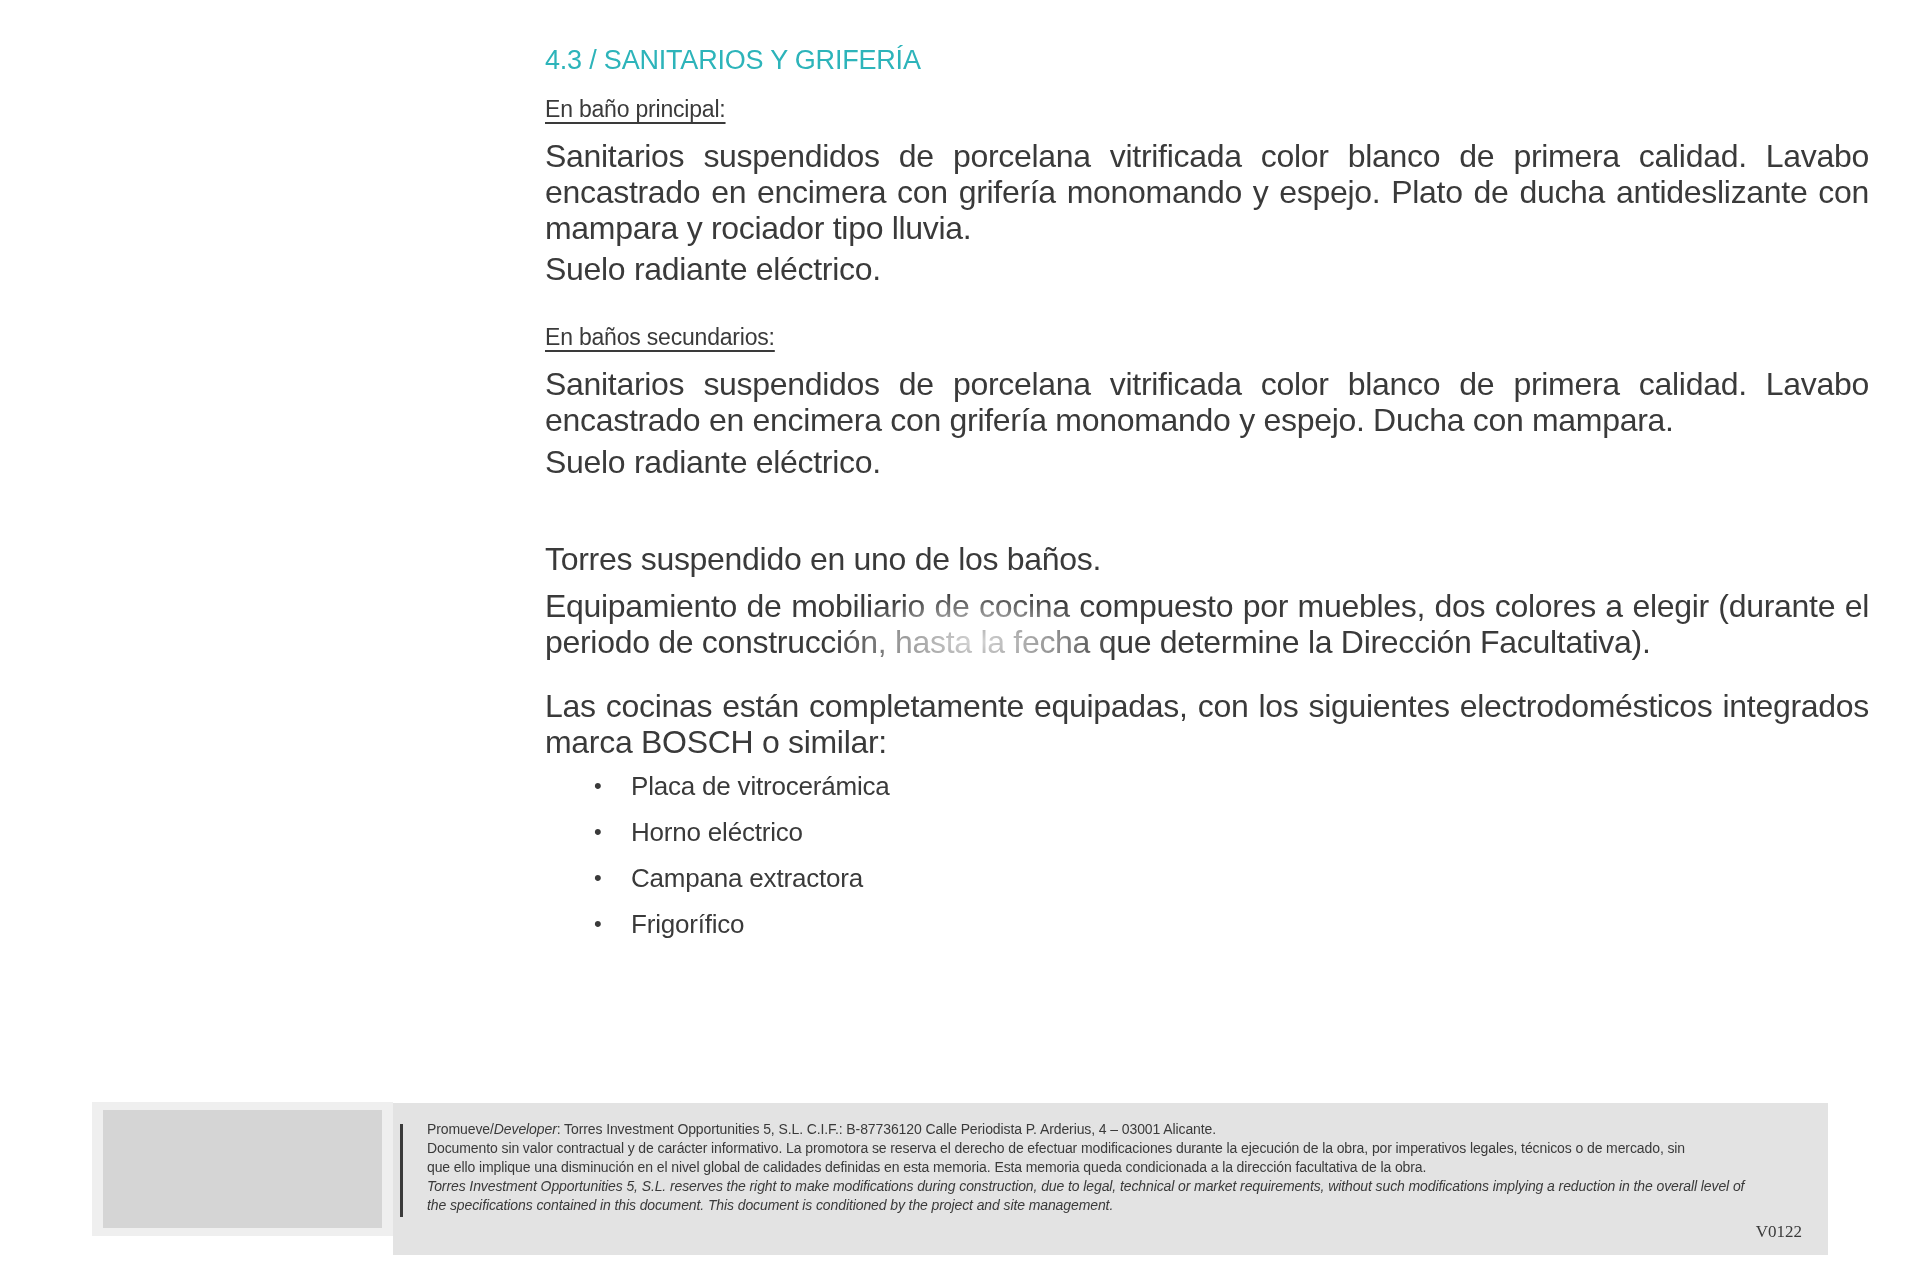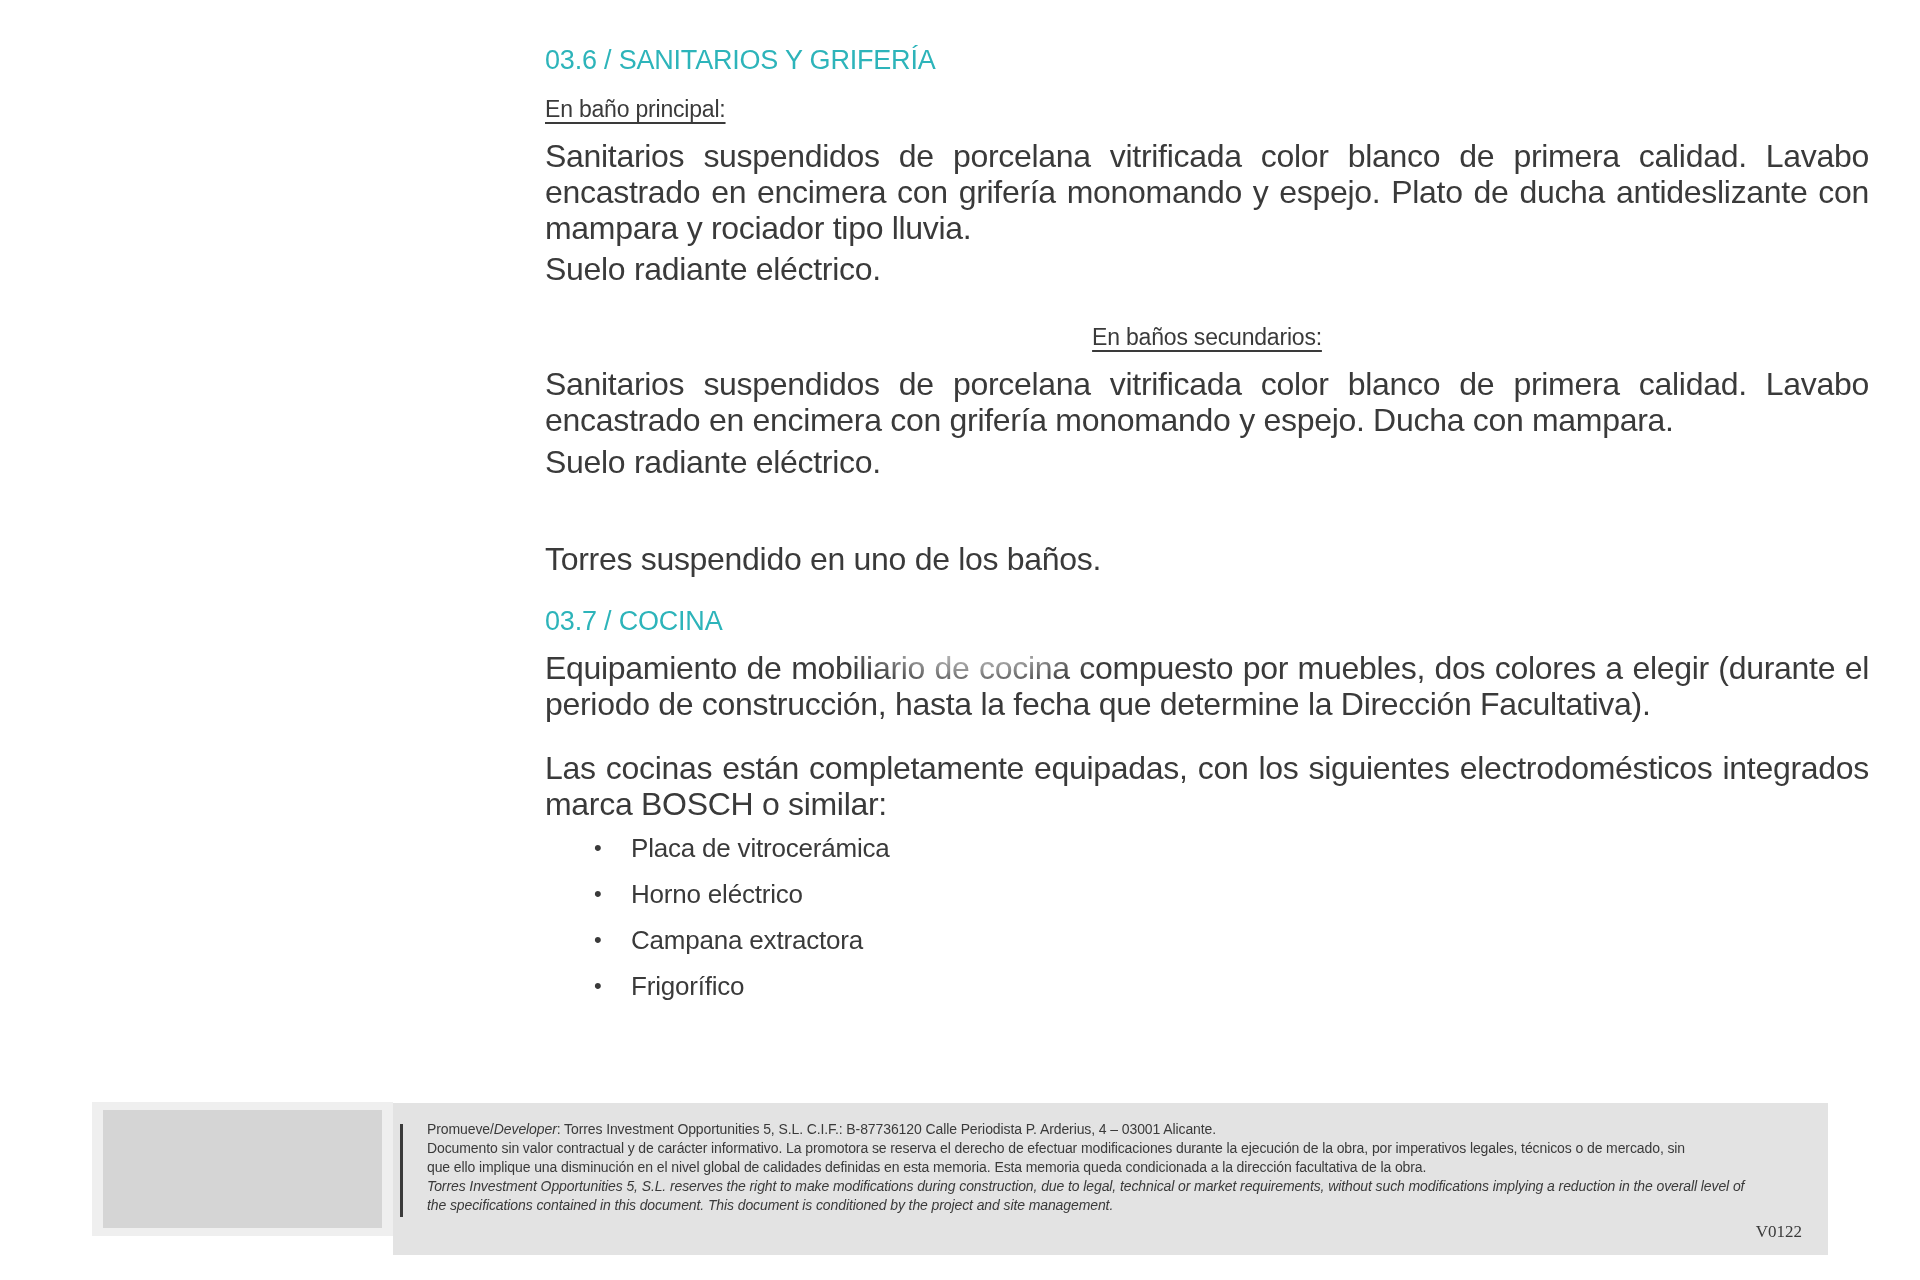--- a/index.html
+++ b/index.html
@@ -14,21 +14,21 @@
   }
   .st-1 { margin-top:42px; }
   .st-2 { margin-top:26px; }
 
   .sub-heading {
     font-size:23px; line-height:36px; font-weight:400; color:#3a3a3a;
     text-decoration:underline; text-underline-offset:5px;
     text-decoration-thickness:1.5px; letter-spacing:-0.2px;
   }
   .sh-1 { margin-top:13px; }
-  .sh-2 { margin-top:32px;text-align:center; }
+  .sh-2 { margin-top:32px; }
 
   .para {
     font-size:32px; line-height:36px; letter-spacing:-0.3px;
     color:#3a3a3a; font-weight:400;
   }
   .justify { text-align:justify; }
   .mt11 { margin-top:11px; }
   .mt5  { margin-top:5px; }
   .mt6  { margin-top:6px; }
   .mt28 { margin-top:28px; }
@@ -76,37 +76,36 @@
   .version {
     position:absolute; right:26px; bottom:13px;
     font-family:"Liberation Serif", serif; font-size:17px; color:#3a3a3a;
   }
 </style>
 </head>
 <body>
 
 <main class="content">
 
-  <h2 class="section-title st-1">03.6 / SANITARIOS Y GRIFERÍA</h2>
+  <h2 class="section-title st-1">4.3 / SANITARIOS Y GRIFERÍA</h2>
 
   <h3 class="sub-heading sh-1">En baño principal:</h3>
 
   <p class="para justify mt11">Sanitarios suspendidos de porcelana vitrificada color blanco de primera calidad. Lavabo encastrado en encimera con grifería monomando y espejo. Plato de ducha antideslizante con mampara y rociador tipo lluvia.</p>
 
   <p class="para mt5">Suelo radiante eléctrico.</p>
 
   <h3 class="sub-heading sh-2">En baños secundarios:</h3>
 
   <p class="para justify mt11">Sanitarios suspendidos de porcelana vitrificada color blanco de primera calidad. Lavabo encastrado en encimera con grifería monomando y espejo. Ducha con mampara.</p>
 
   <p class="para mt6">Suelo radiante eléctrico.</p>
 
   <p class="para mt61">Torres suspendido en uno de los baños.</p>
 
-  <h2 class="section-title st-2">03.7 / COCINA</h2>
 
   <p class="para justify mt11">Equipamiento de mobiliario de cocina compuesto por muebles, dos colores a elegir (durante el periodo de construcción, hasta la fecha que determine la Dirección Facultativa).</p>
 
 
   <p class="para justify mt28">Las cocinas están completamente equipadas, con los siguientes electrodomésticos integrados marca BOSCH o similar:</p>
 
   <ul class="appliances">
     <li>Placa de vitrocerámica</li>
     <li>Horno eléctrico</li>
     <li>Campana extractora</li>

